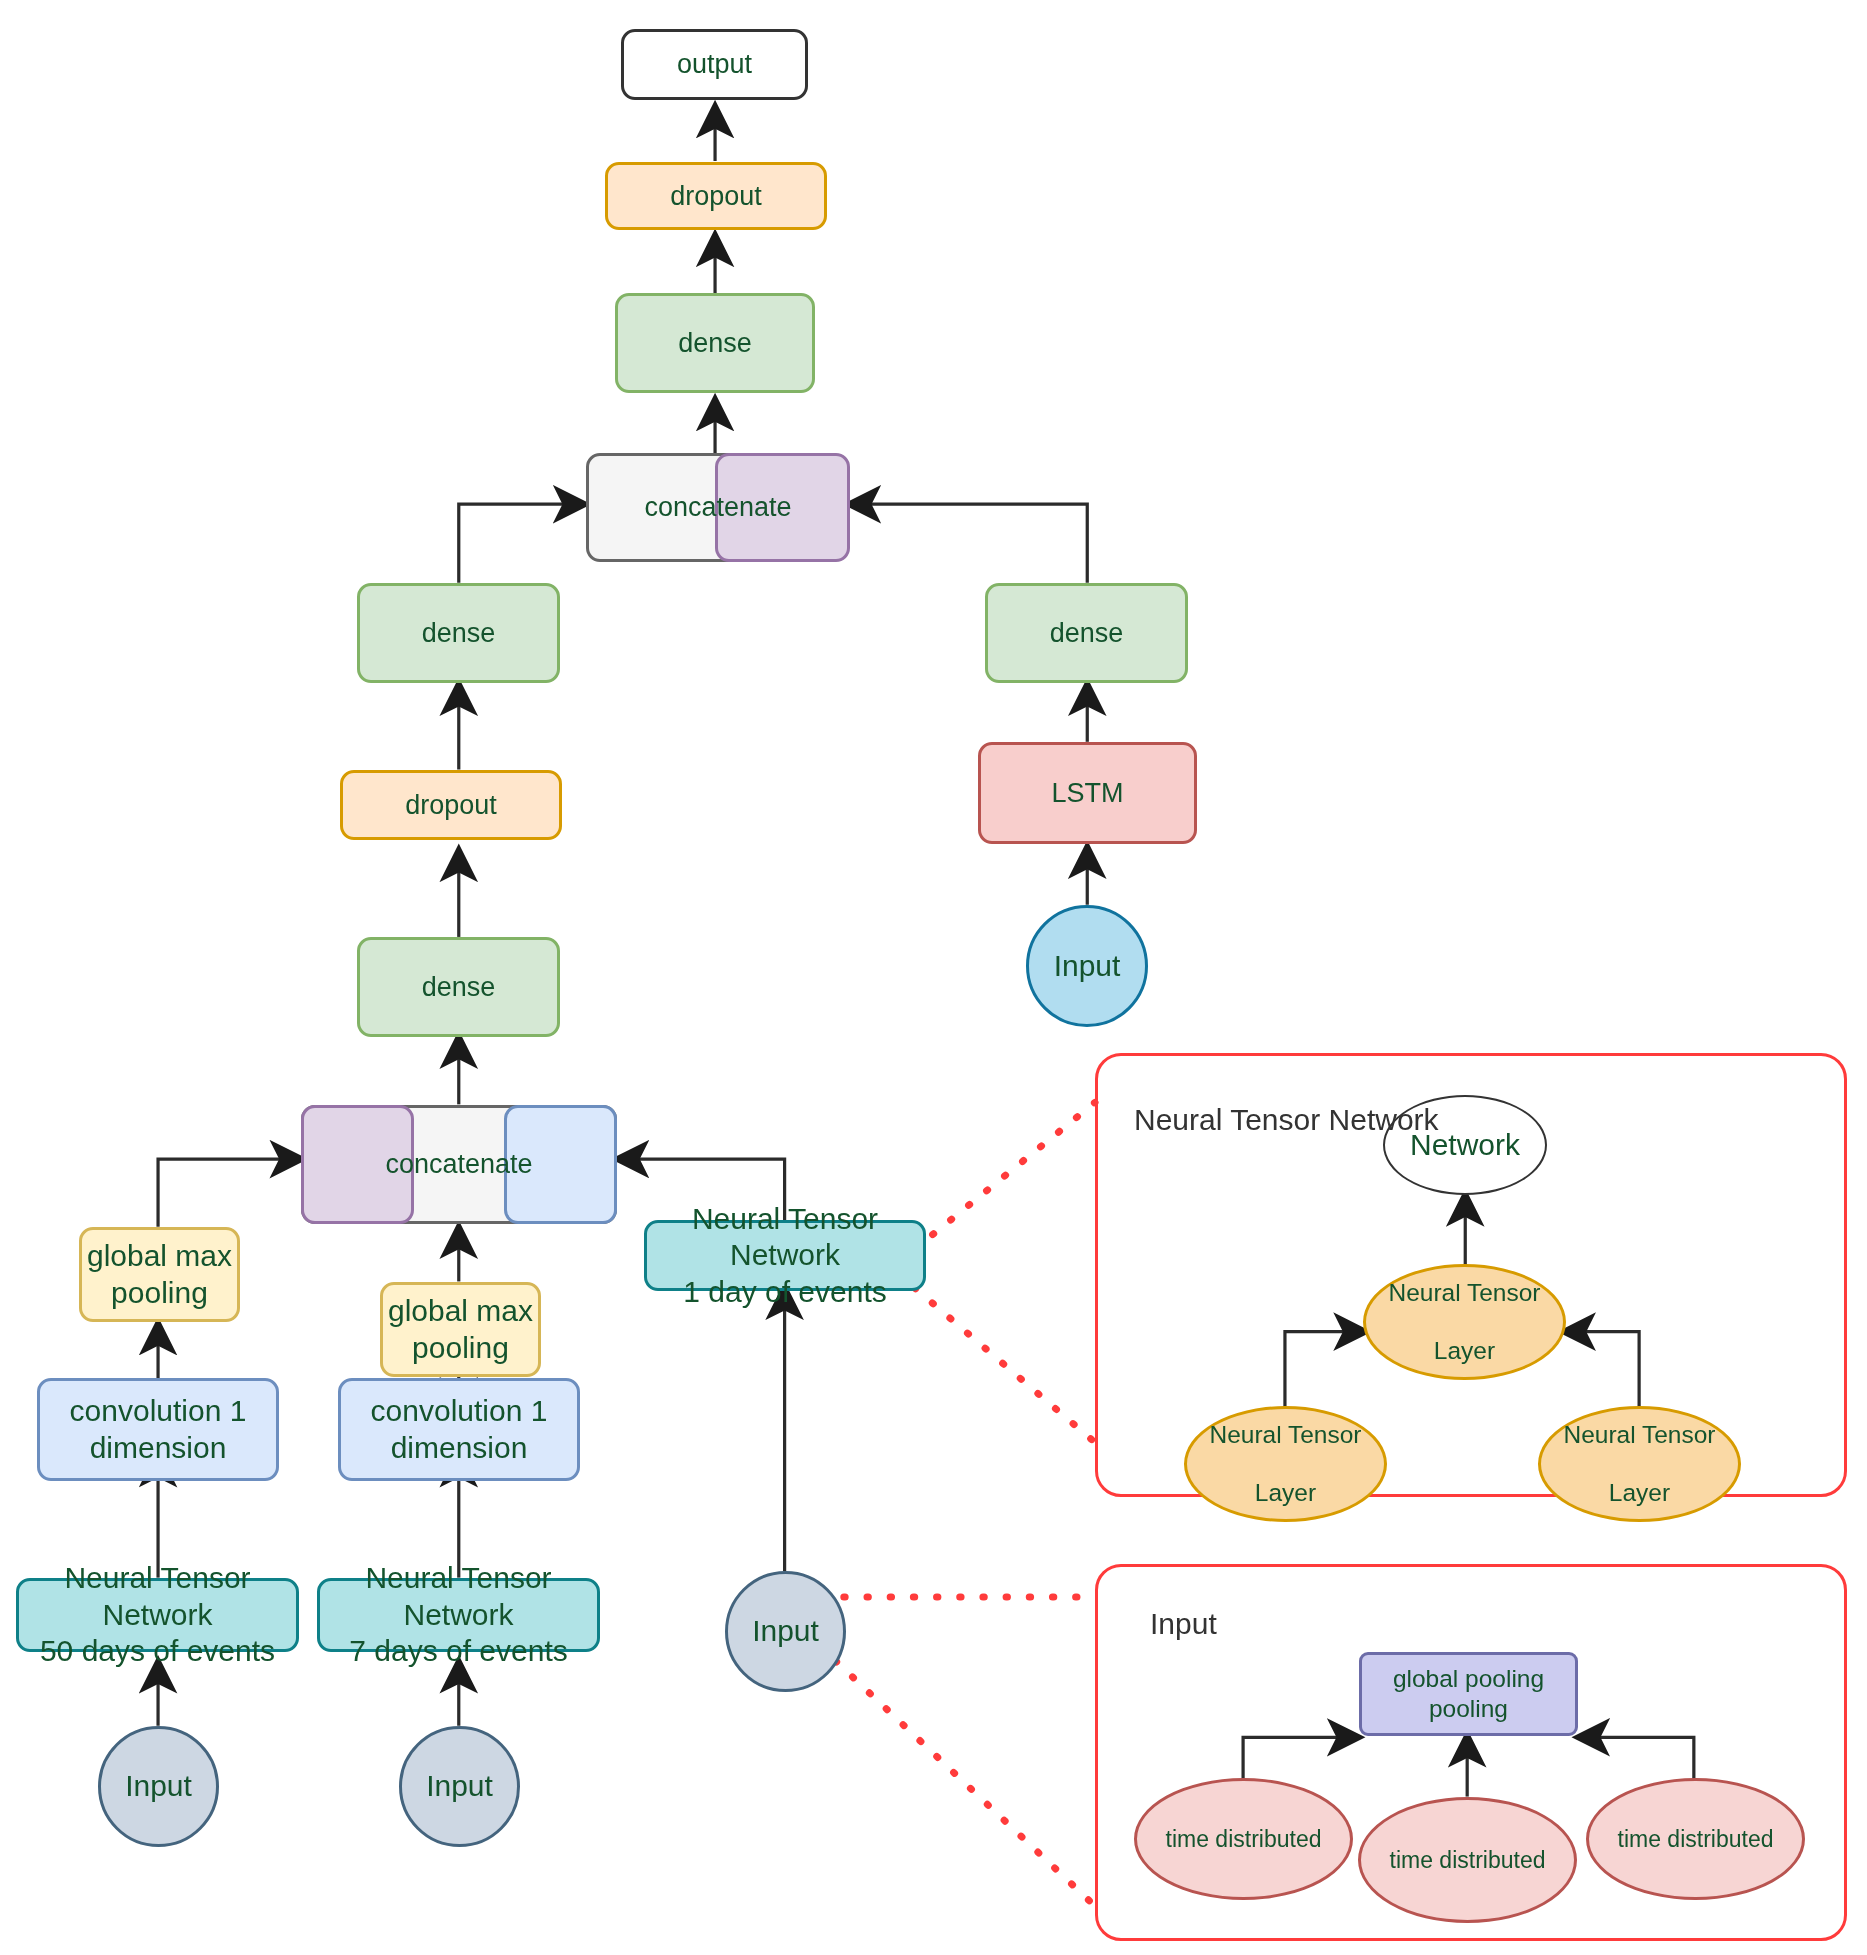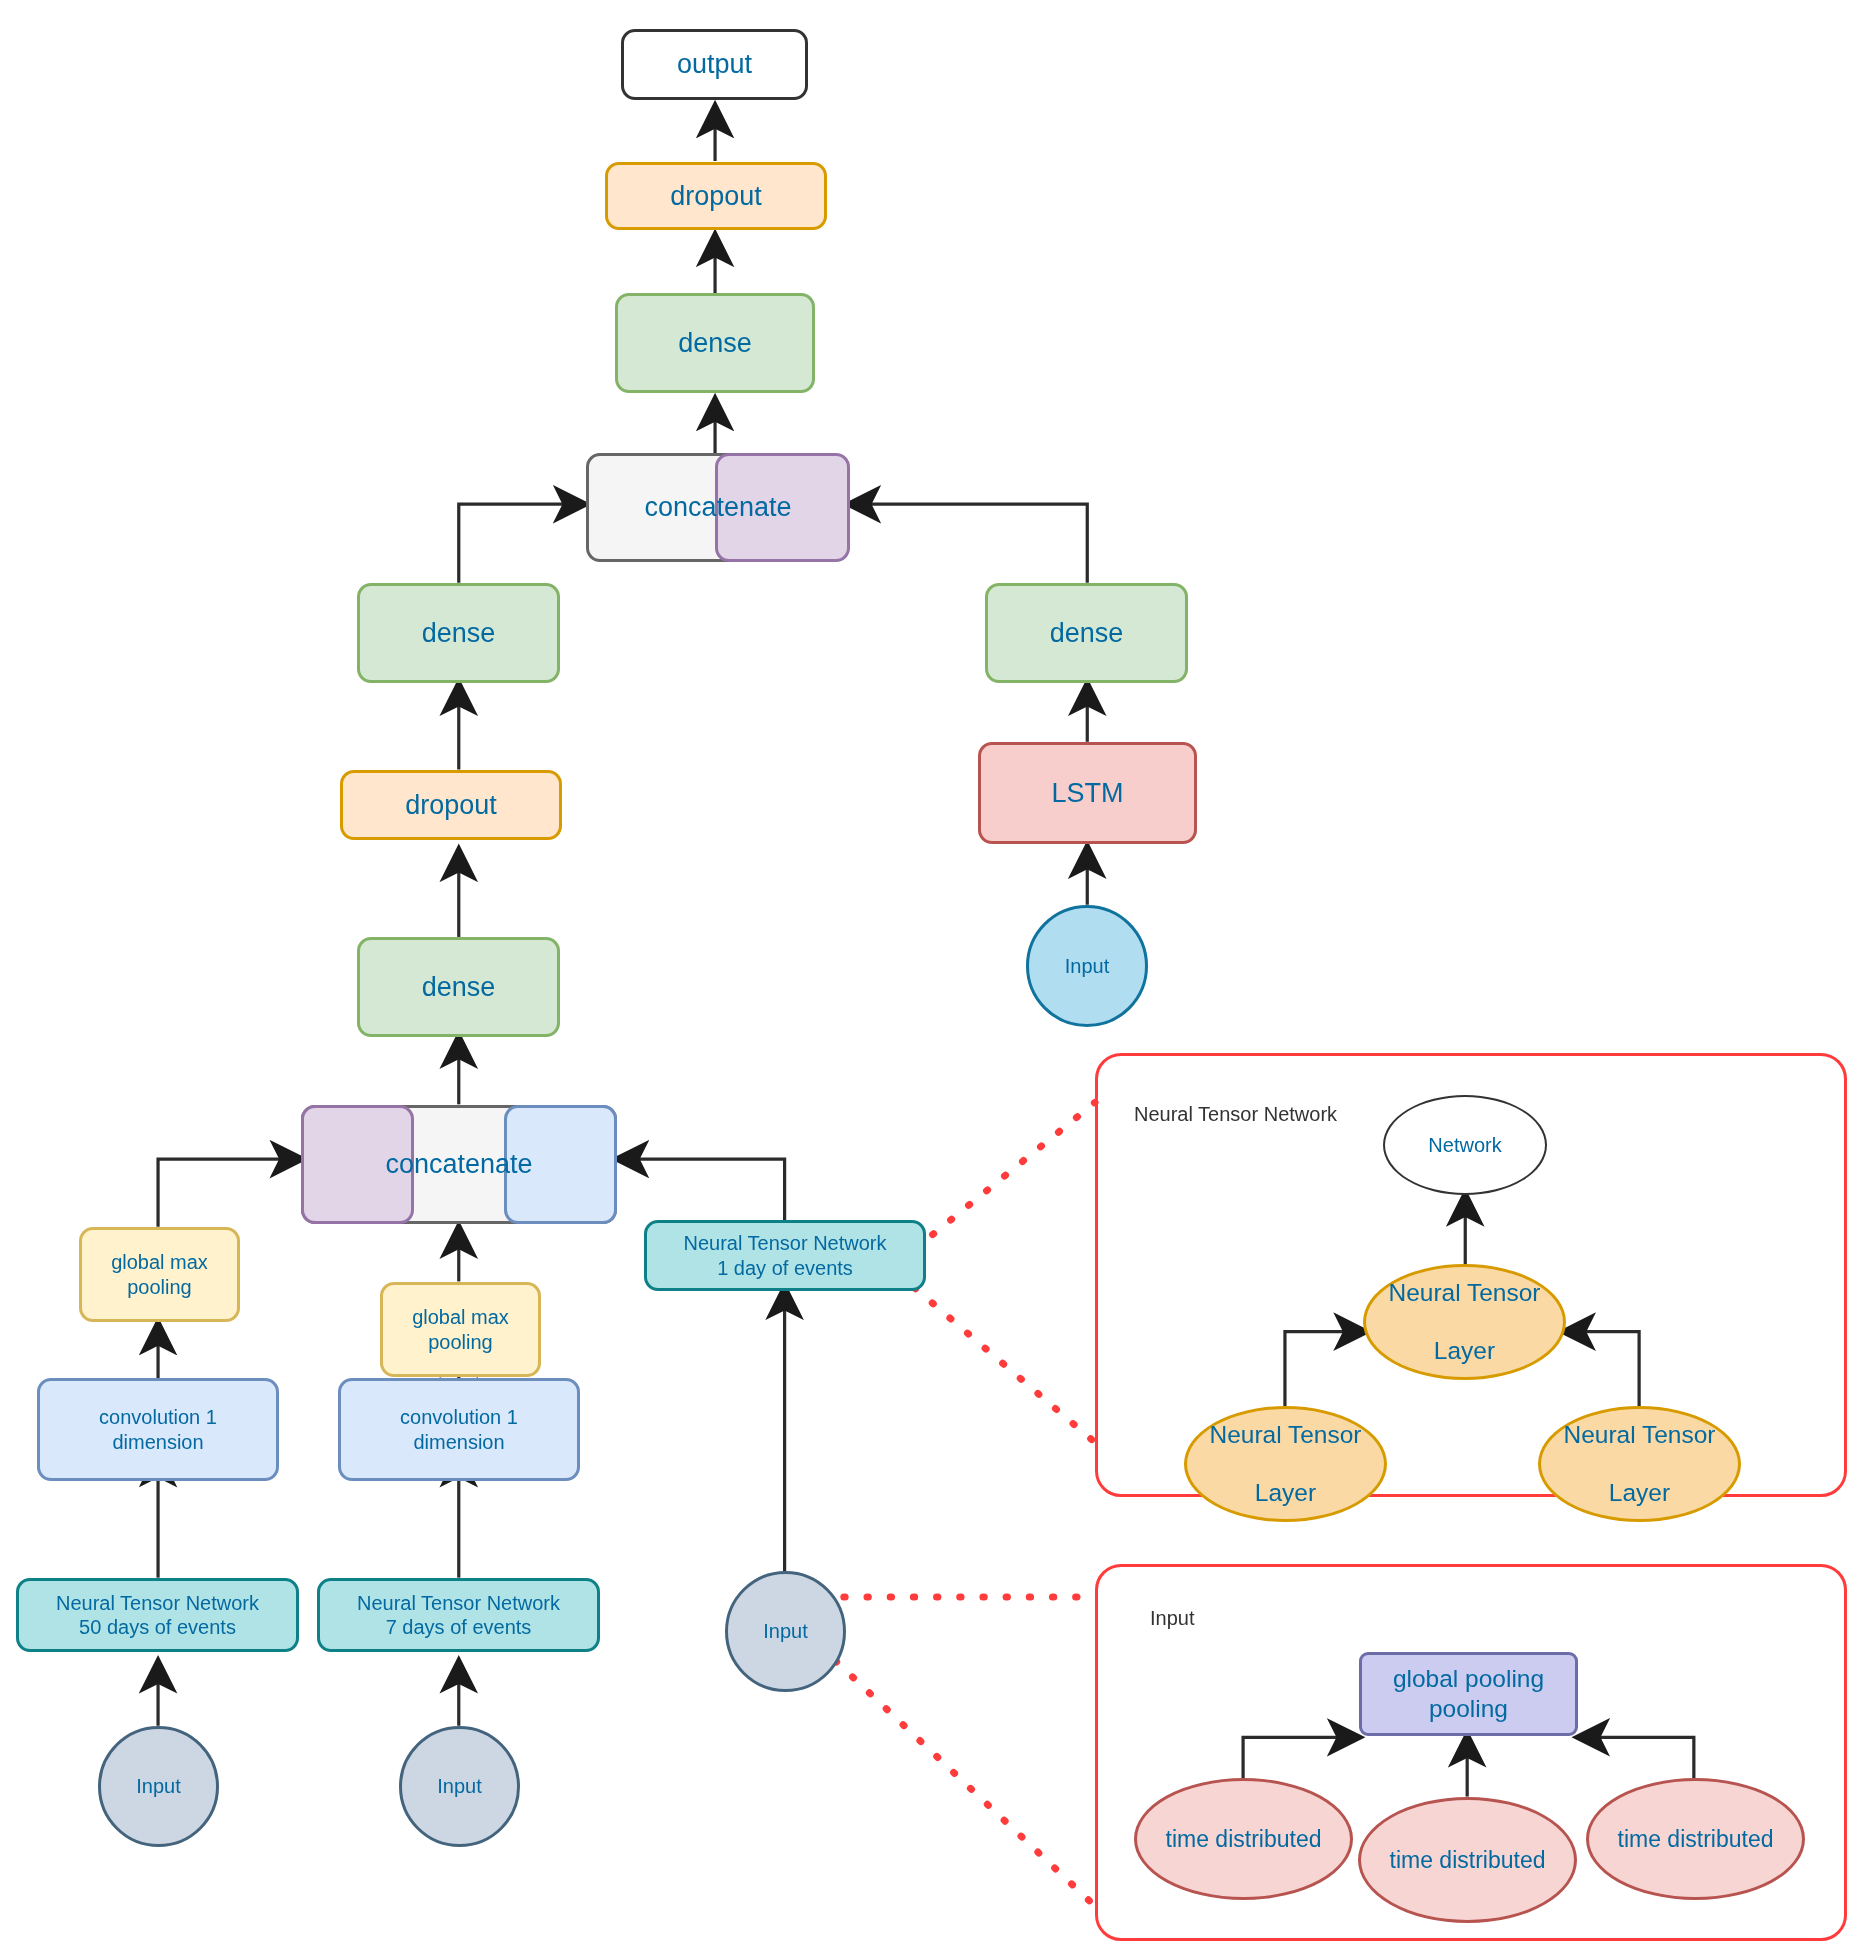--- a/index.html
+++ b/index.html
@@ -22,21 +22,21 @@
     height: 1955px;
     pointer-events: none;
   }
   .node {
     position: absolute;
     box-sizing: border-box;
     display: flex;
     align-items: center;
     justify-content: center;
     text-align: center;
-    color: #0369a1;
+    color: #14532d;
     line-height: 1.22;
     z-index: 5;
   }
   .rbox {
     border-radius: 14px;
     border-style: solid;
     border-width: 3.2px;
   }
   .ellipse {
     border-radius: 50%;
@@ -69,21 +69,21 @@
   }
   .panel-title {
     position: absolute;
     color: #333333;
     font-family: "Liberation Sans", sans-serif;
     z-index: 6;
     white-space: nowrap;
   }
   .fs-36 { font-size: 23px; }
   .fs-38 { font-size: 24.5px; }
-  .fs-40 { font-size: 20px; }
+  .fs-40 { font-size: 30px; }
   .fs-42 { font-size: 27px; }
 </style>
 </head>
 <body>
 
 <div id="canvas">
 
   <svg id="edges" viewBox="0 0 2900 3036" width="1868" height="1955">
     <defs>
       <marker id="ah" markerWidth="14" markerHeight="14" refX="10" refY="6" orient="auto" markerUnits="strokeWidth">

